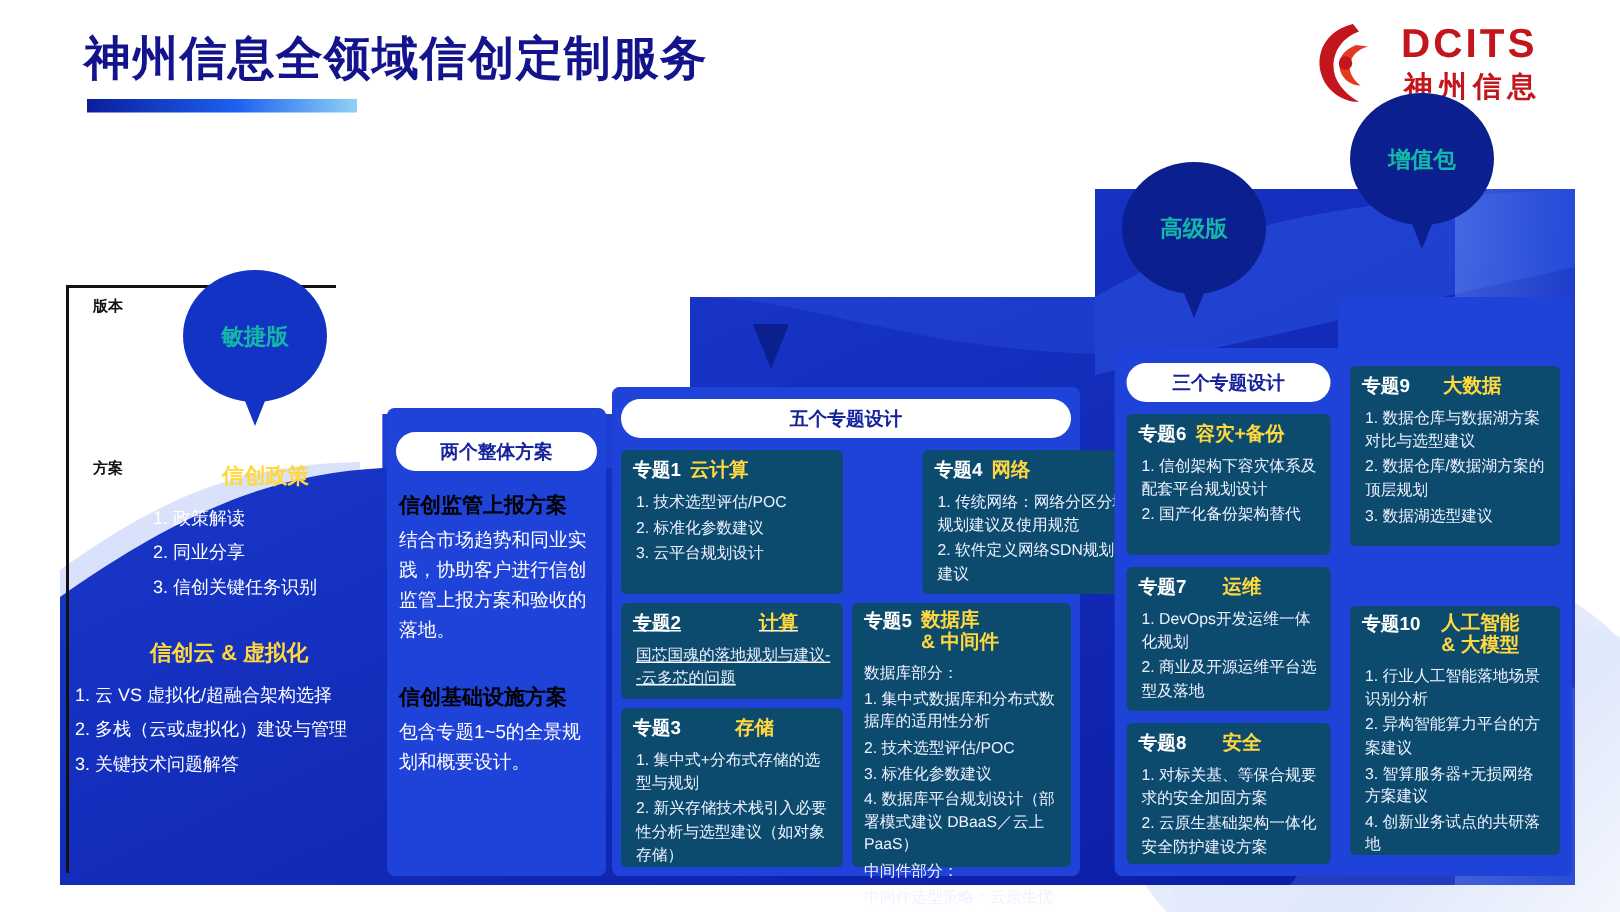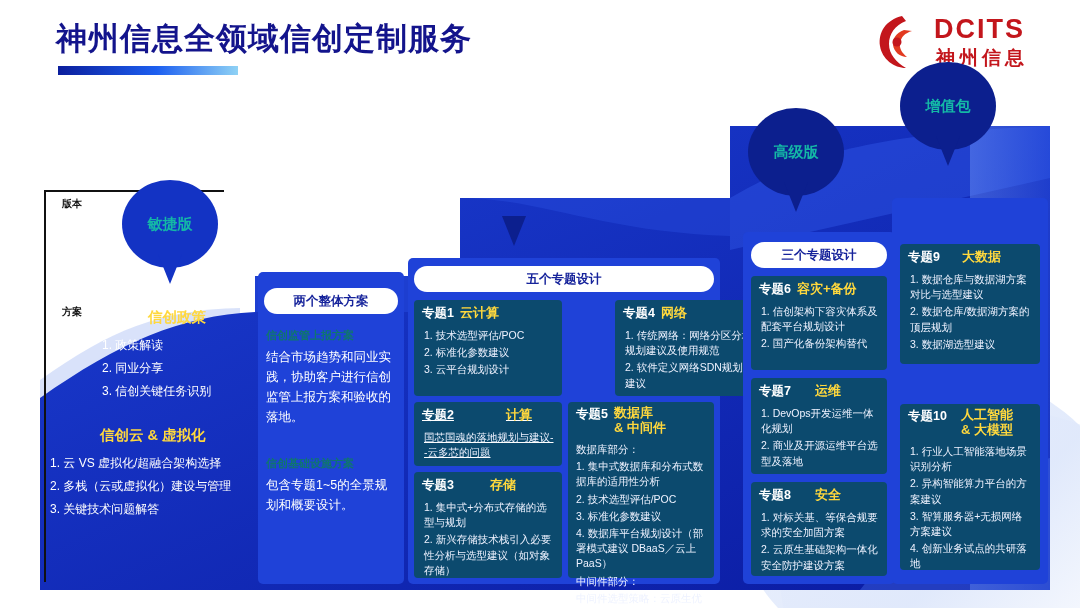--- a/index.html
+++ b/index.html
@@ -58,21 +58,21 @@
   .card-head{display:flex;align-items:center;gap:6px;padding:4px 8px 2px 8px;}
   .card-head .t1{font-size:12.5px;font-weight:bold;color:#fff;}
   .card-head .t2{font-size:13px;font-weight:bold;color:#ffd83d;}
   .card-body{padding:2px 8px 6px 10px;font-size:10.5px;line-height:1.45;color:#eef2ff;}
   .card-body p{margin:2px 0;}
 
   .agile-h{font-size:14.5px;font-weight:bold;color:#ffd83d;}
   .agile-list{font-size:12px;line-height:1.9;color:#fff;}
   .agile-list div{white-space:nowrap;}
 
-  .sol-h{font-size:11px;font-weight:bold;color:#0f766e;margin-bottom:4px;}
+  .sol-h{font-size:14px;font-weight:bold;color:#000000;margin-bottom:4px;}
   .sol-p{font-size:12.5px;line-height:1.6;color:#fff;}
 </style>
 </head>
 <body>
 
 <div class="stage">
 
   <div class="bg-wave2"></div>
   <div class="bg-wave"></div>
 

